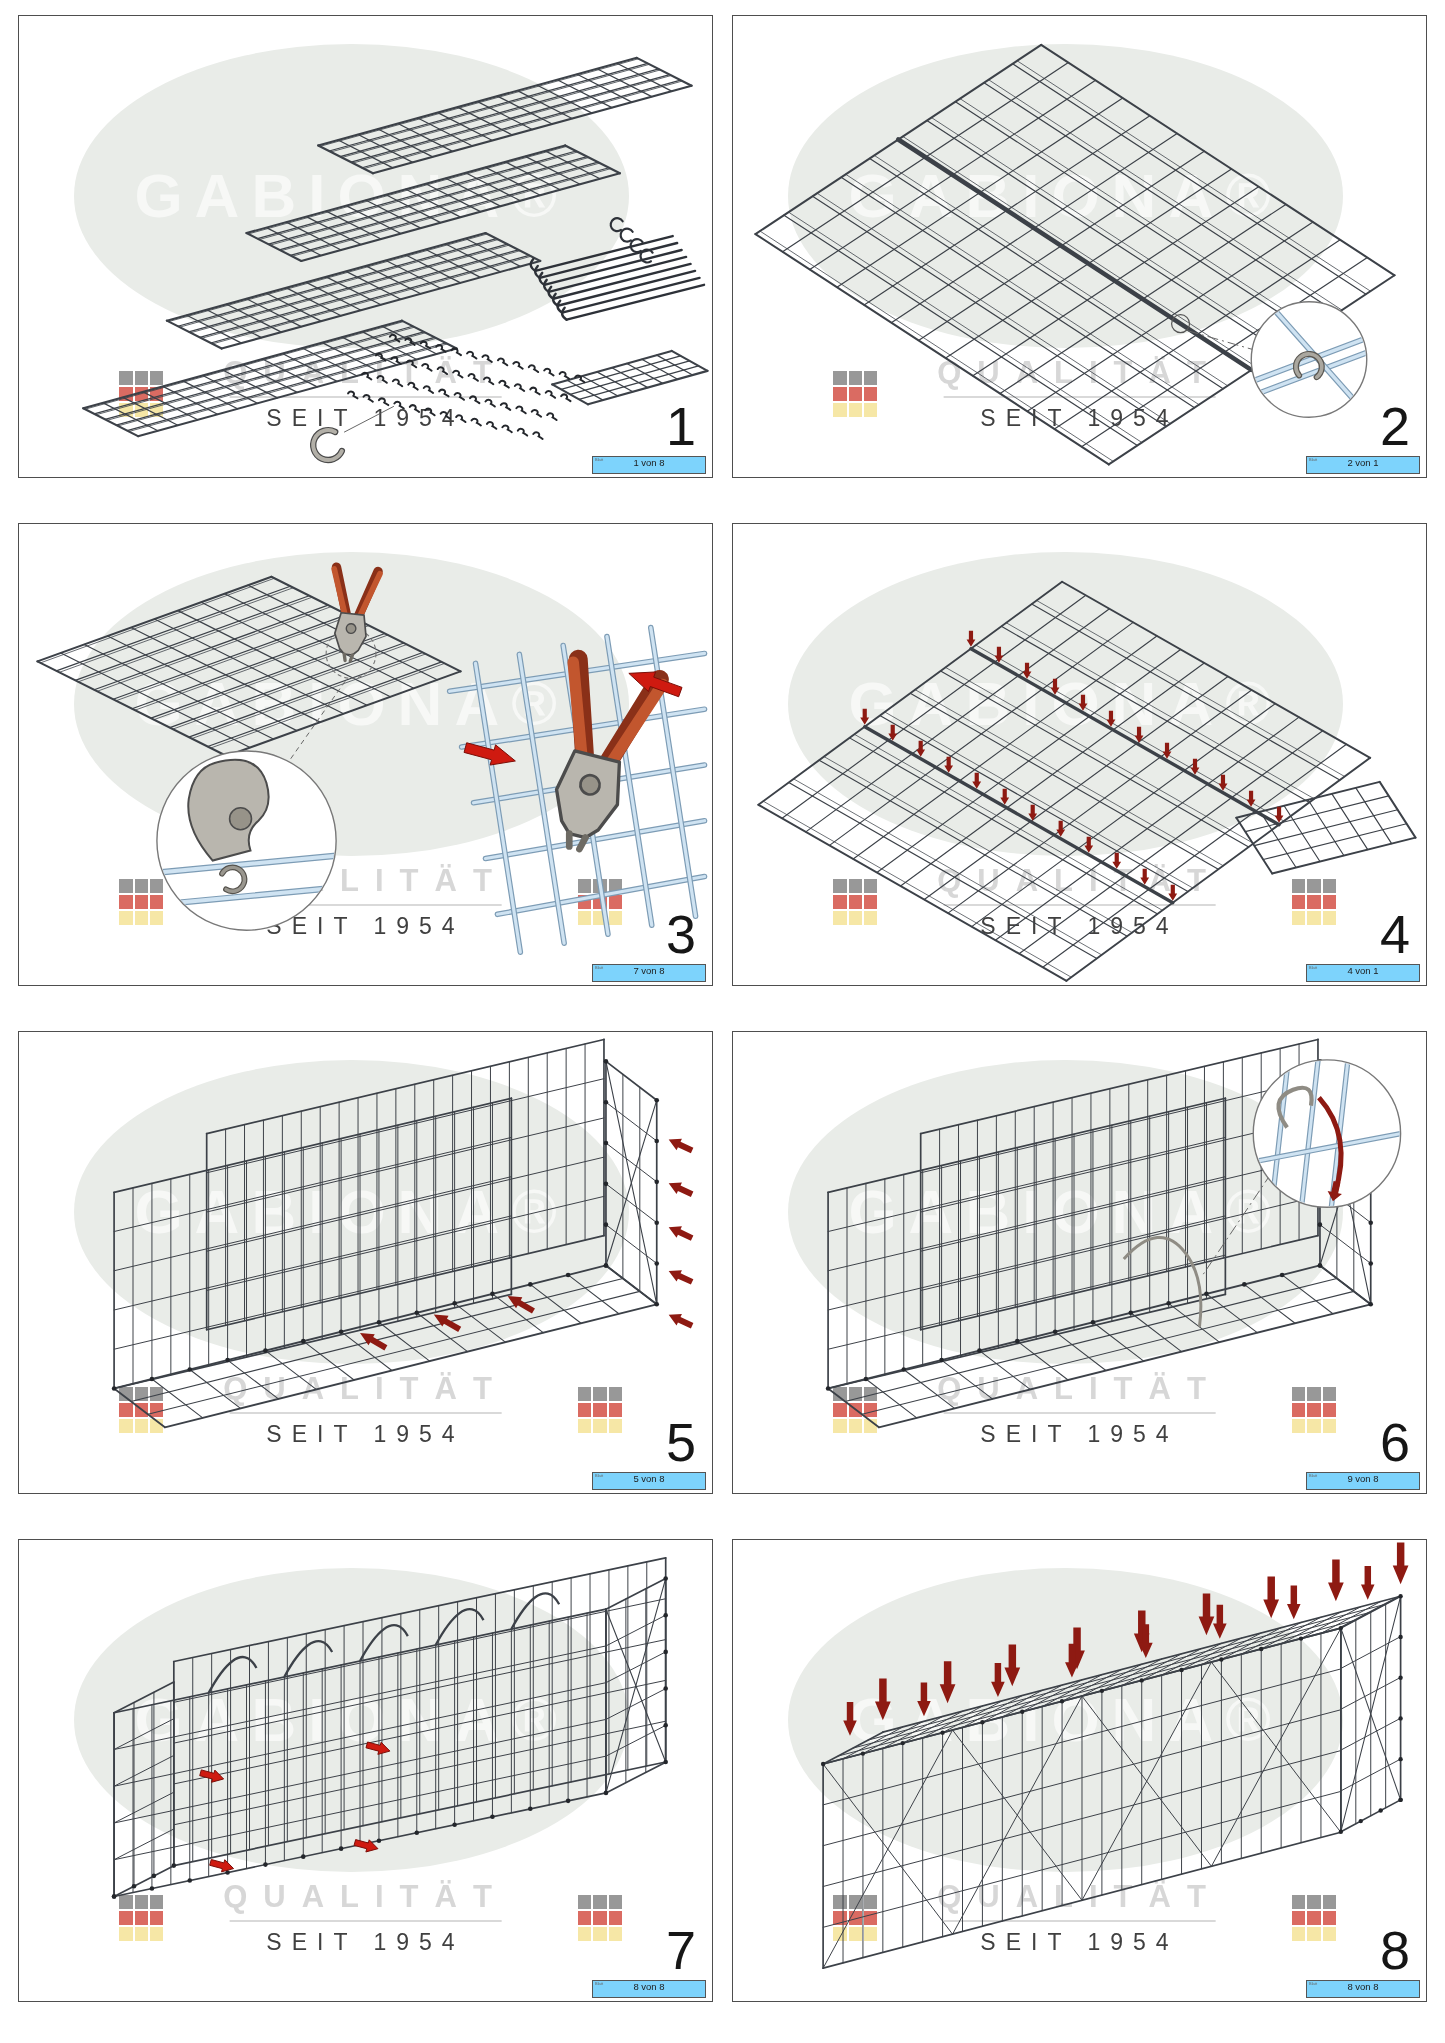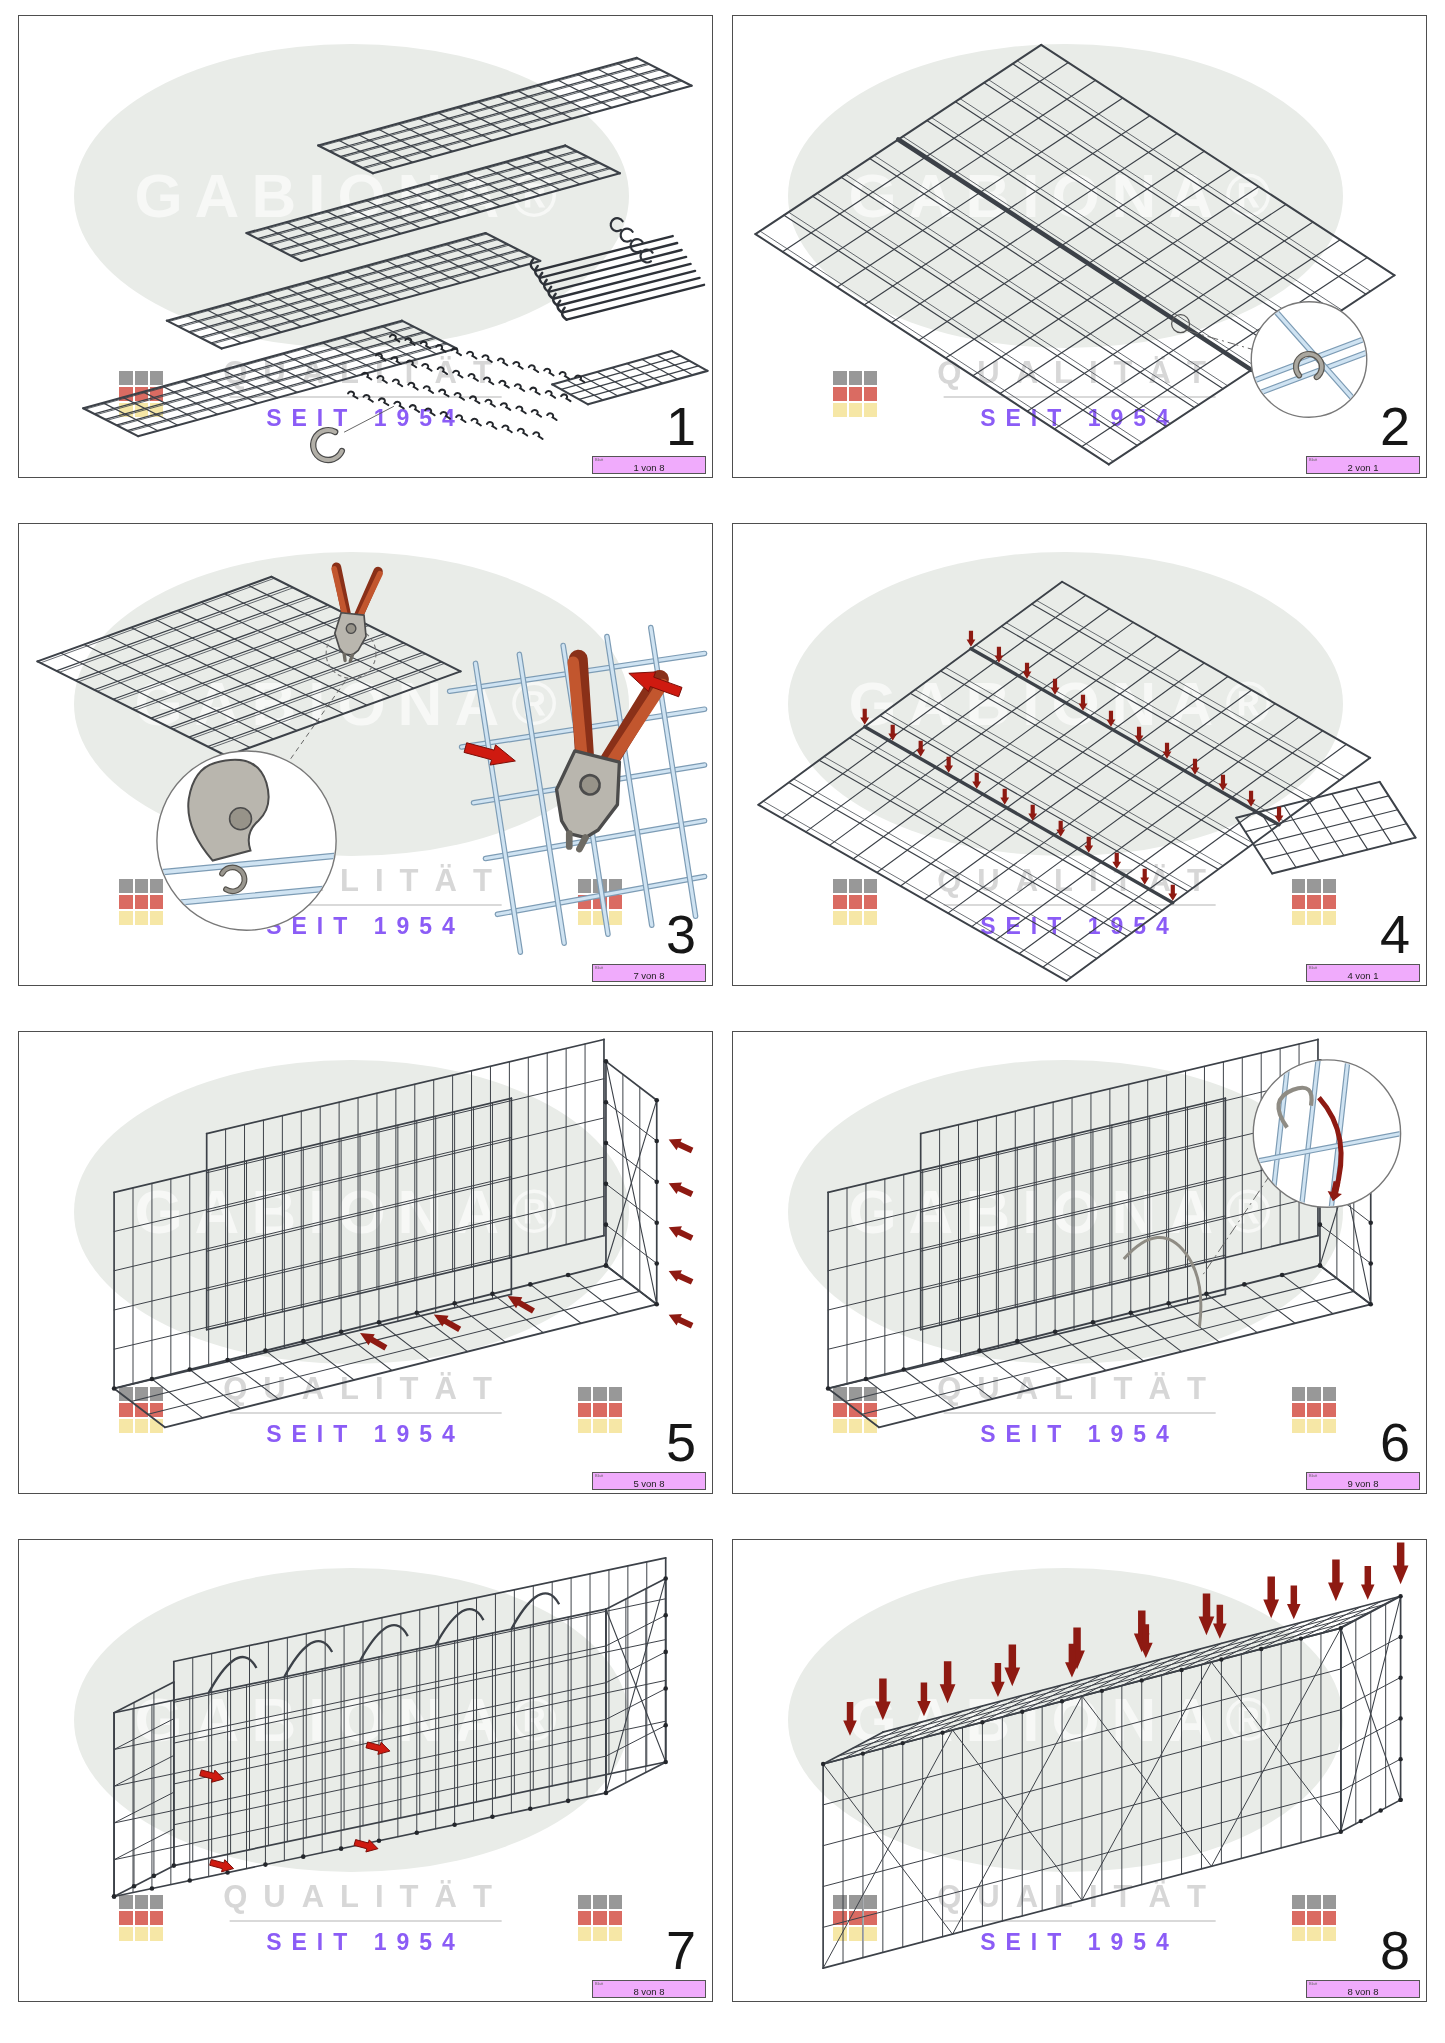--- a/index.html
+++ b/index.html
@@ -5,32 +5,32 @@
 html,body{margin:0;padding:0;background:#fff}
 body{width:1445px;height:2043px;font-family:"Liberation Sans",sans-serif;position:relative}
 .page{display:grid;grid-template-columns:695px 695px;grid-auto-rows:463px;gap:45px 19px;padding:15px 0 0 18px}
 .panel{position:relative;border:1.5px solid #4e4e4e;background:#fff;overflow:hidden}
 .wm-ellipse{position:absolute;left:8%;top:6%;width:80%;height:66%;border-radius:50%;
   display:flex;align-items:center;justify-content:center;overflow:hidden}
 .wm-brand{font-weight:bold;font-size:62px;letter-spacing:12px;color:rgba(255,255,255,.62);white-space:nowrap}
 .wm-block{position:absolute;left:50%;top:73.5%;transform:translateX(-50%);text-align:center;white-space:nowrap}
 .wm-q{font-size:31px;font-weight:bold;letter-spacing:16px;color:#d7d7d7}
 .wm-line{height:2px;background:#d2d2d2;margin:5px 6px 7px;opacity:.85}
-.wm-s{font-size:23px;font-weight:bold;letter-spacing:10px;color:#8b5cf6}
+.wm-s{font-size:23px;font-weight:normal;letter-spacing:10px;color:#404040}
 .flag{position:absolute;top:77%;width:44px;height:46px;display:grid;
   grid-template-columns:1fr 1fr 1fr;grid-template-rows:1fr 1fr 1fr;gap:2px}
 .flag-l{left:14.5%}.flag-r{right:13%}
 .flag i{display:block}
 .flag i.f1{background:#7e7e7e;opacity:.8}
 .flag i.f2{background:#cd3a2e;opacity:.75}
 .flag i.f3{background:#eecf4e;opacity:.5}
 .illus{position:absolute;left:0;top:0;width:100%;height:100%}
 .num{position:absolute;right:16px;bottom:24px;font-size:54px;line-height:1;color:#161616}
-.sheet{position:absolute;right:6px;bottom:3px;width:112px;height:16px;border:1px solid #555;background:#f0abfc;
-  display:flex;align-items:flex-end;justify-content:center}
+.sheet{position:absolute;right:6px;bottom:3px;width:112px;height:16px;border:1px solid #555;background:#7dd3fc;
+  display:flex;align-items:flex-start;justify-content:center}
 .sheet .tiny{position:absolute;left:2px;top:1px;font-size:4px;line-height:1;color:#666}
 .sheet .von{font-size:9.5px;color:#1c1c1c}
 </style>
 </head>
 <body>
 
 <div class="page" id="page">
   <section class="panel" style="border-color: rgb(78, 78, 78);">
     <div class="wm-ellipse" style="background: rgb(233, 236, 232);">
       <span class="wm-brand">GABIONA®</span>

